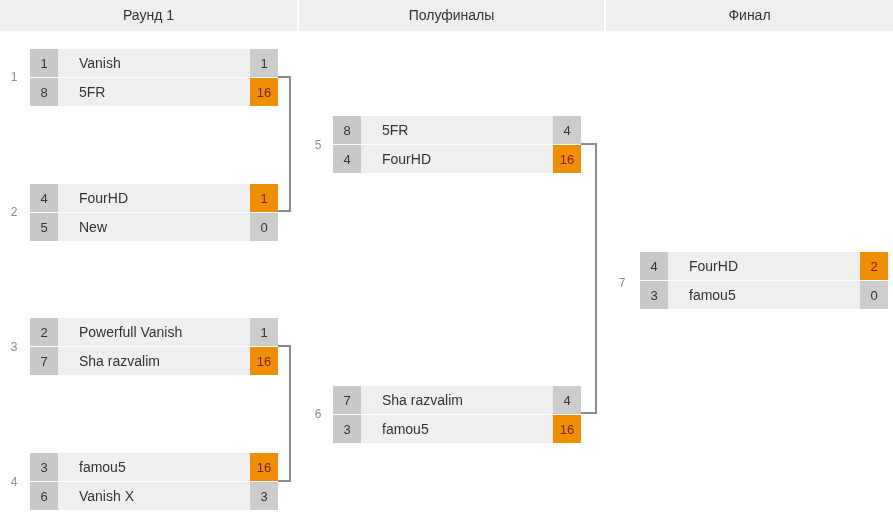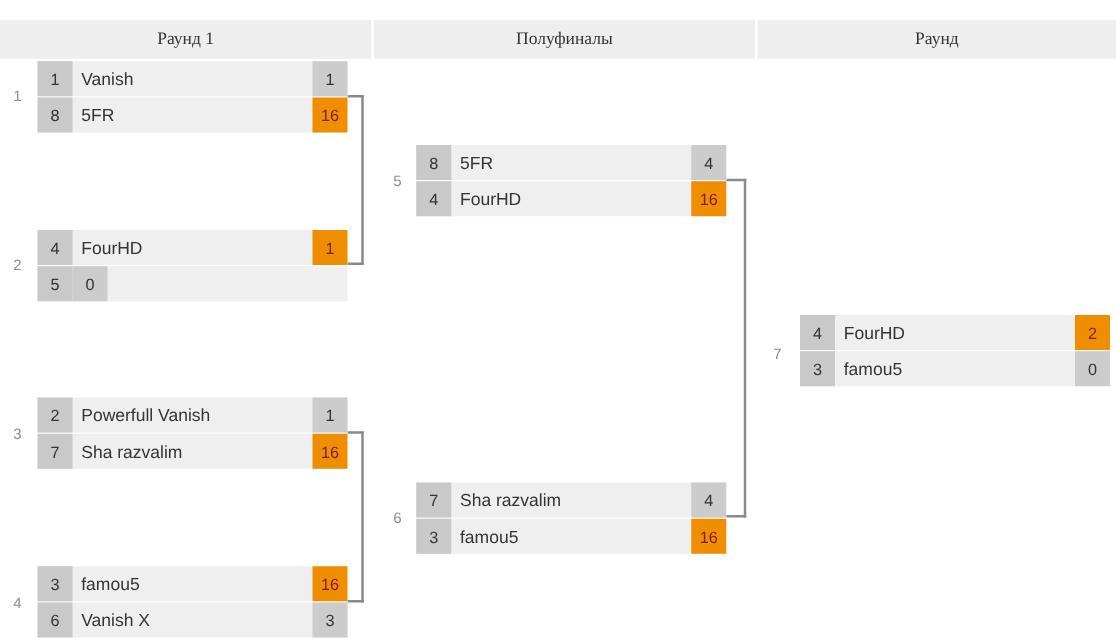--- a/index.html
+++ b/index.html
@@ -1,53 +1,53 @@
 <!DOCTYPE html>
 <html style="--header-bg: #eeeeee; --row-bg: #efefef; --seed-bg: #c9c9c9; --loser-score-bg: #cccccc; --winner-score-bg: #ef8e00; --connector: #8a8a8a;"><head>
 <meta charset="utf-8">
 <style>
   * { box-sizing: border-box; }
   html, body { margin: 0; padding: 0; }
   body { font-family: "Liberation Sans", sans-serif; background: #ffffff; }
   .stage { position: relative; width: 893px; height: 513px; background: #ffffff; overflow: hidden; }
 
   
-  .headers { position: absolute; top: 16px; left: 0; width: 893px; height: 31px; display: flex; gap: 2px; font-family: Liberation Serif, serif; }
+  .headers { position: absolute; top: 0; left: 0; width: 893px; height: 31px; display: flex; gap: 2px; }
   .hdr { background: var(--header-bg, #eeeeee); color: #333; font-size: 14px; line-height: 31px; text-align: center; }
   .hdr.h1 { width: 297px; }
   .hdr.h2 { width: 305px; }
   .hdr.h3 { flex: 1; }
 
   
   .match { position: absolute; width: 248px; }
   .slot { display: flex; height: 28px; margin-bottom: 1px; background: var(--row-bg, #efefef); align-items: stretch; }
   .seed { width: 28px; background: var(--seed-bg, #c9c9c9); color: #333; font-size: 13px;
           display: flex; align-items: center; justify-content: center; flex: 0 0 28px; }
-  .pname { flex: 1; font-size: 14px; color: #333; display: flex; align-items: center; padding-left: 7px;
+  .pname { flex: 1; font-size: 14px; color: #333; display: flex; align-items: center; padding-left: 21px;
            white-space: nowrap; overflow: hidden; }
   .score { width: 28px; flex: 0 0 28px; font-size: 13px; display: flex; align-items: center; justify-content: center; color: #333; }
   .score.lose { background: var(--loser-score-bg, #cccccc); }
   .score.win  { background: var(--winner-score-bg, #ef8e00); color: #7f1d1d; }
 
   
   .mnum { position: absolute; width: 18px; height: 16px; line-height: 16px; font-size: 12px; color: #8d8d8d; text-align: center; }
 
   
   .conn { position: absolute; border: 0 solid var(--connector, #8a8a8a);
           border-top-width: 2px; border-right-width: 2px; border-bottom-width: 2px; }
 </style>
 </head>
 <body>
 
 <div class="stage">
 
   <div class="headers">
     <div class="hdr h1">Раунд 1</div>
     <div class="hdr h2">Полуфиналы</div>
-    <div class="hdr h3">Раунд</div>
+    <div class="hdr h3">Финал</div>
   </div>
 
   <div class="mnum" style="left:5px; top:69px;">1</div>
   <div class="mnum" style="left:5px; top:204px;">2</div>
   <div class="mnum" style="left:5px; top:339px;">3</div>
   <div class="mnum" style="left:5px; top:474px;">4</div>
   <div class="mnum" style="left:309px; top:137px;">5</div>
   <div class="mnum" style="left:309px; top:406px;">6</div>
   <div class="mnum" style="left:613px; top:275px;">7</div>
 
@@ -69,20 +69,21 @@
   </div>
 
   <div class="match" style="left:30px; top:184px;">
     <div class="slot">
       <span class="seed">4</span>
       <span class="pname">FourHD</span>
       <span class="score win">1</span>
     </div>
     <div class="slot">
       <span class="seed">5</span>
+      <span class="pname">New</span>
       <span class="score lose">0</span>
     </div>
   </div>
 
   <div class="match" style="left:30px; top:318px;">
     <div class="slot">
       <span class="seed">2</span>
       <span class="pname">Powerfull Vanish</span>
       <span class="score lose">1</span>
     </div>

